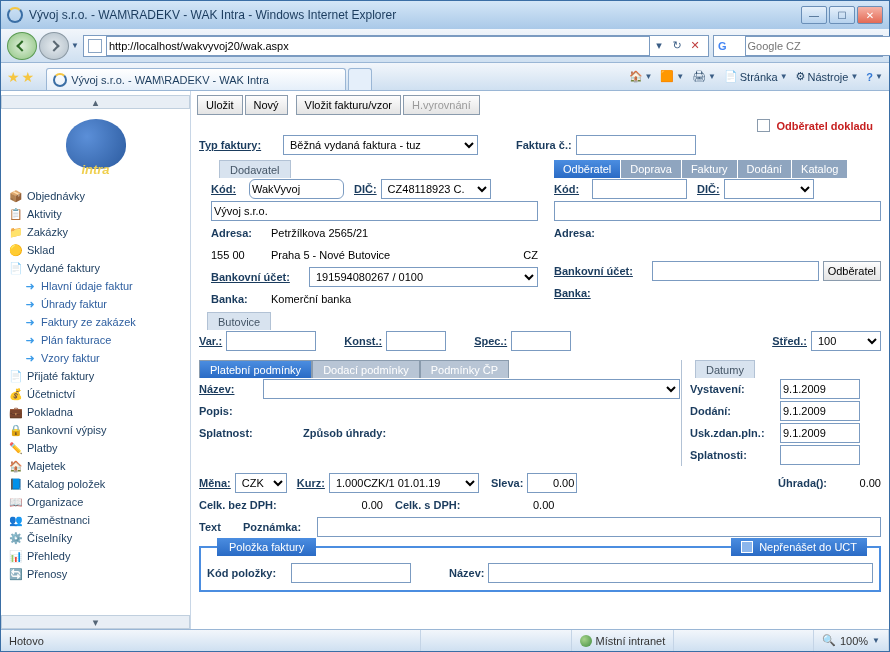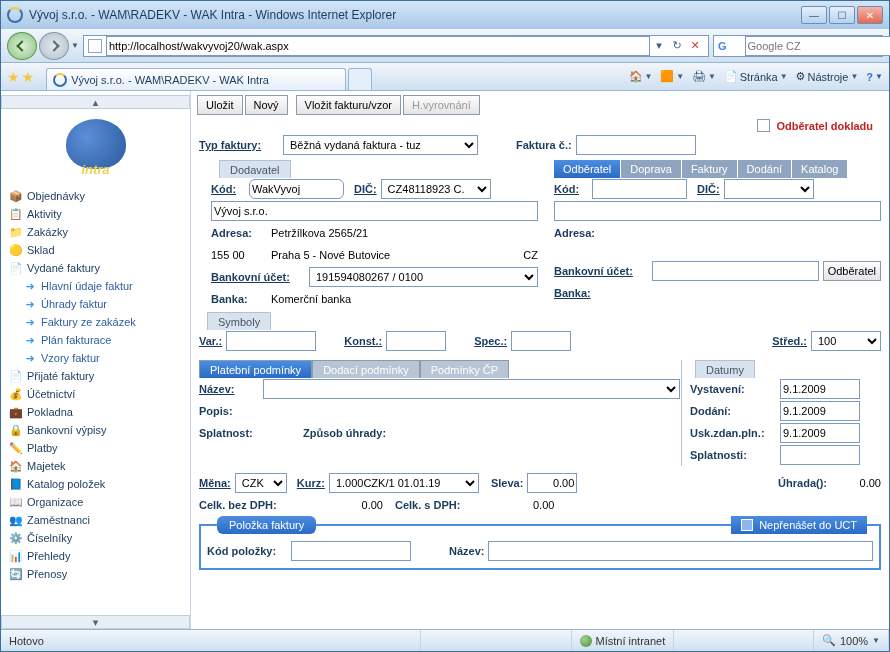--- a/index.html
+++ b/index.html
@@ -69,21 +69,21 @@
   .col{flex:1;min-width:0;}
   .tabs-odb{display:flex;height:18px;gap:1px;}
   .tabs-odb .t{padding:0 9px;background:#8fa5bf;color:#fff;font-size:11px;display:flex;align-items:center;}
   .tabs-odb .t.active{background:linear-gradient(#4b8de0,#2a6bc5);}
   .btn-sm{height:20px;padding:0 4px;background:linear-gradient(#fdfdfd,#e4e4e4);border:1px solid #8a9bad;font-size:11px;}
   .panel3{display:flex;gap:1px;padding:4px 8px 6px 8px;}
   .panel3 .left-p{flex:1;}
   .panel3 .right-p{width:200px;border-left:1px solid #b2c2d5;padding-left:8px;}
   .bluebox{border:2px solid #4b8de0;margin:4px 8px 0 8px;padding:4px 6px 6px 6px;position:relative;}
   .bluebox .bb-head{display:flex;justify-content:space-between;align-items:center;position:absolute;top:-10px;left:0;right:0;}
-  .bb-tab{height:18px;background:linear-gradient(#4b8de0,#2a6bc5);color:#fff;padding:0 12px;display:flex;align-items:center;font-size:11px;margin-left:16px;border-radius:6px;}
+  .bb-tab{height:18px;background:linear-gradient(#4b8de0,#2a6bc5);color:#fff;padding:0 12px;display:flex;align-items:center;font-size:11px;margin-left:16px;}
   .bb-right{height:18px;background:linear-gradient(#4b8de0,#2a6bc5);color:#fff;padding:0 10px;display:flex;align-items:center;font-size:11px;margin-right:12px;gap:6px;}
   .bb-chk{width:12px;height:12px;border:1px solid #fff;background:#8cb6ec;}
   .statusbar{height:22px;background:linear-gradient(#f2f6fb,#cfe0f1);border-top:1px solid #9ab6d5;display:flex;align-items:center;font-size:11px;color:#333;}
   .statusbar .cell{padding:0 8px;border-right:1px solid #c4d4e6;height:100%;display:flex;align-items:center;gap:4px;}
   .zone-icon{width:12px;height:12px;border-radius:50%;background:radial-gradient(circle at 35% 35%,#a6d38a,#3f8c3f);}
   .num-right{text-align:right;}
 </style>
 </head>
 <body>
 
@@ -328,21 +328,21 @@
             <button class="btn-sm">Odběratel</button>
           </div>
           <div class="row">
             <span class="lbl">Banka:</span>
           </div>
         </div>
       </div>
 
       <div class="frm">
         <div class="mini-tab-row" style="padding-left:8px">
-            <div class="mini-tab" style="background:#d8e3ef;color:#456;border-color:#b2c2d5">Symboly</div>
+            <div class="mini-tab" style="background:#d8e3ef;color:#456;border-color:#b2c2d5">Butovice</div>
           </div>
         <div class="row">
           <span class="lbl">Var.:</span>
           <input type="text" style="width: 90px;" value="">
           <span style="width:20px"></span>
           <span class="lbl">Konst.:</span>
           <input type="text" style="width: 60px;" value="">
           <span style="width:20px"></span>
           <span class="lbl">Spec.:</span>
           <input type="text" style="width: 60px;" value="">
@@ -405,20 +405,25 @@
           <span style="flex:1"></span>
           <span class="lbln">Úhrada():</span>
           <span style="width:50px;text-align:right">0.00</span>
         </div>
         <div class="row">
           <span class="lbln" style="width:90px">Celk. bez DPH:</span>
           <span style="width:90px;text-align:right">0.00</span>
           <span class="lbln" style="margin-left:8px">Celk. s DPH:</span>
           <span style="width:90px;text-align:right">0.00</span>
         </div>
+        <div class="row">
+          <span class="lbln" style="width:40px">Text</span>
+          <span class="lbln" style="width:70px">Poznámka:</span>
+          <input type="text" style="flex: 1 1 0%;" value="">
+        </div>
       </div>
 
       <div class="bluebox">
         <div class="bb-head">
           <div class="bb-tab">Položka faktury</div>
           <div class="bb-right">
               <span class="bb-chk"></span>
               <span>Nepřenášet do UCT</span>
             </div>
         </div>

